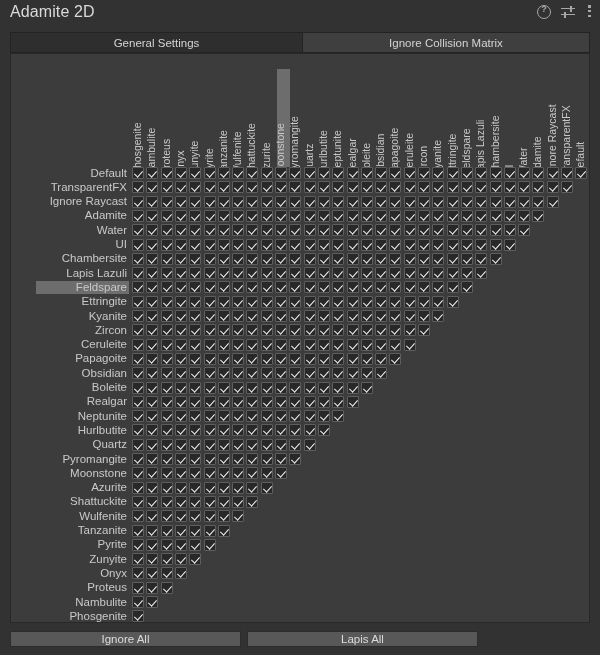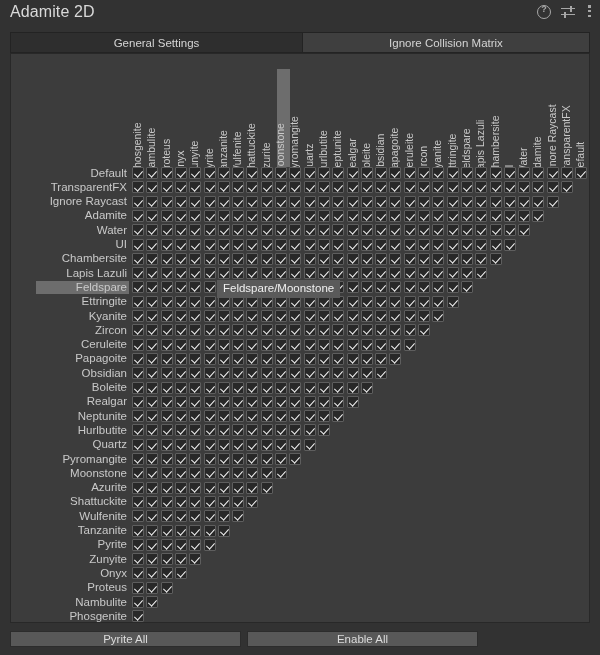--- a/index.html
+++ b/index.html
@@ -778,21 +778,20 @@
         <div class="cb" style="left: 135.3px; top: 513.4px;"></div>
         <div class="cb" style="left: 149.6px; top: 513.4px;"></div>
         <div class="cb" style="left: 163.9px; top: 513.4px;"></div>
         <div class="cb" style="left: 121px; top: 527.7px;"></div>
         <div class="cb" style="left: 135.3px; top: 527.7px;"></div>
         <div class="cb" style="left: 149.6px; top: 527.7px;"></div>
         <div class="cb" style="left: 121px; top: 542px;"></div>
         <div class="cb" style="left: 135.3px; top: 542px;"></div>
         <div class="cb" style="left: 121px; top: 556.3px;"></div>
       </div>
-    <div id="tooltip" class="tooltip" style="left: 206px; top: 226.4px;">Feldspare/Moonstone</div>
   </div>
 
   <div class="footer">
-    <div class="btn disable-all">Pyrite All</div>
-    <div class="btn enable-all">Enable All</div>
+    <div class="btn disable-all">Ignore All</div>
+    <div class="btn enable-all">Lapis All</div>
   </div>
 
 </div>
 
 </body></html>

